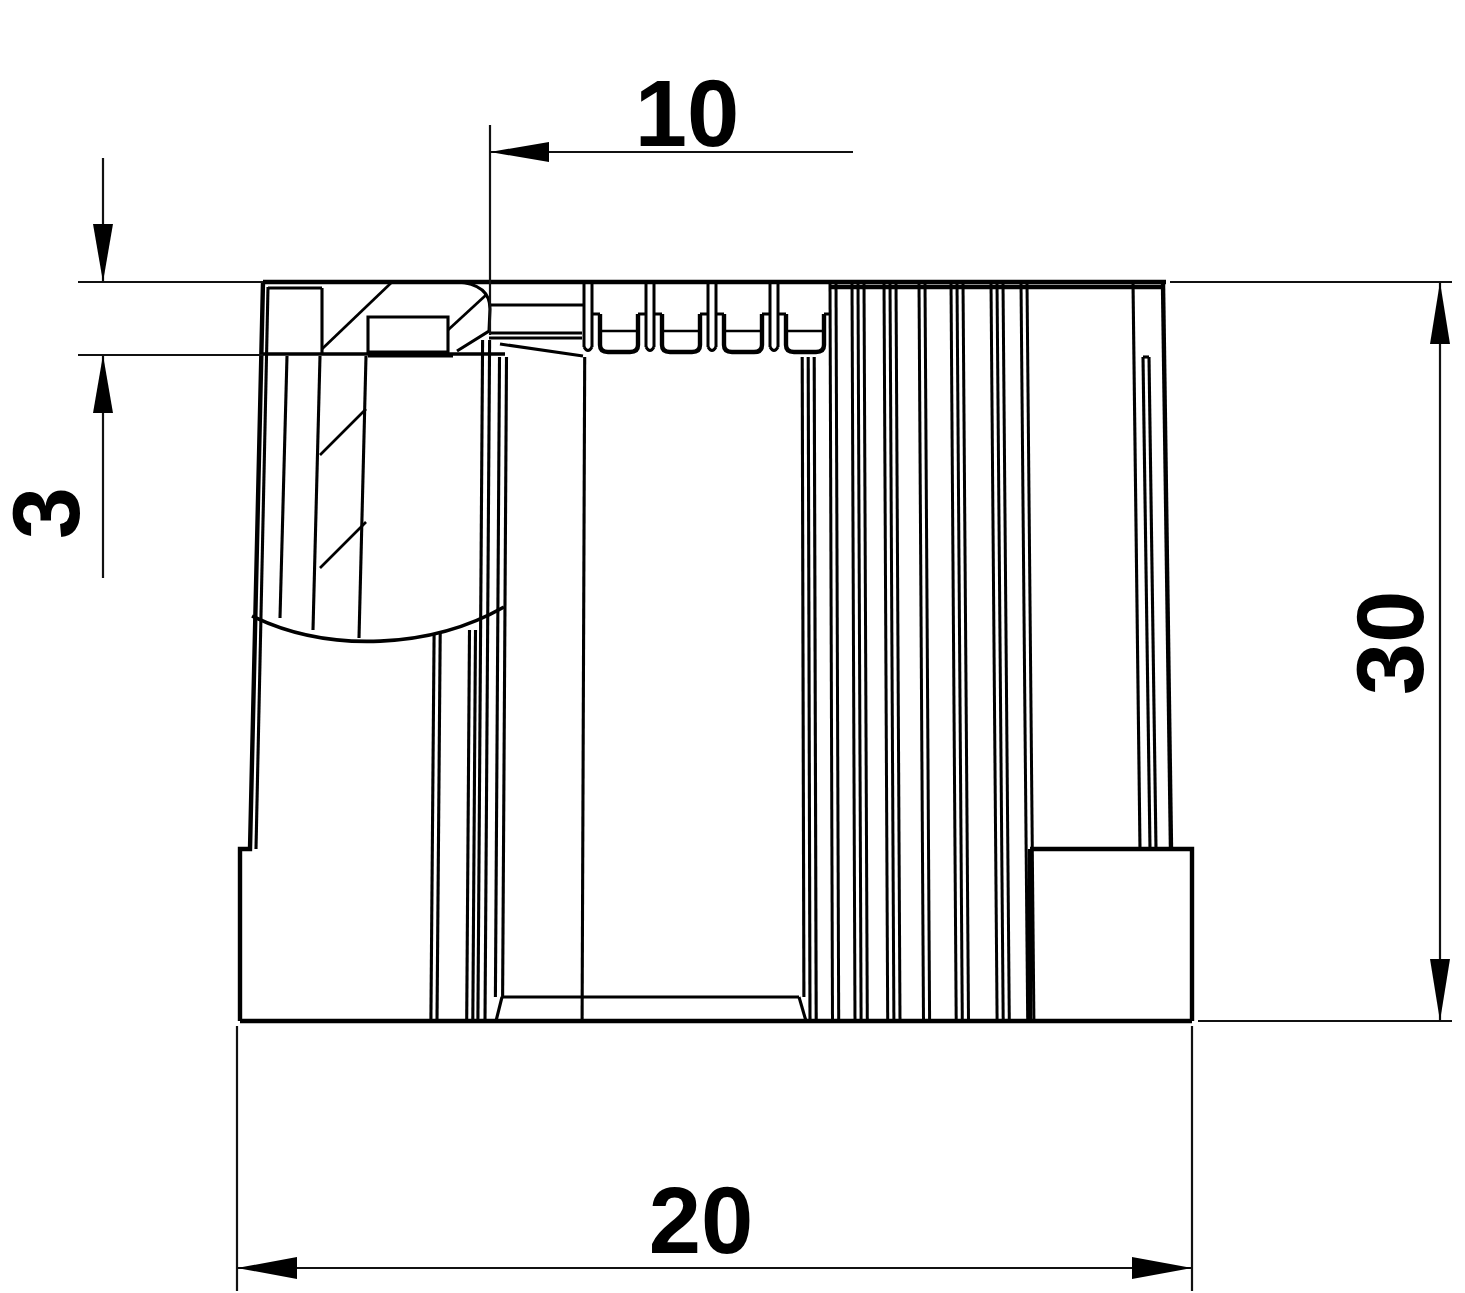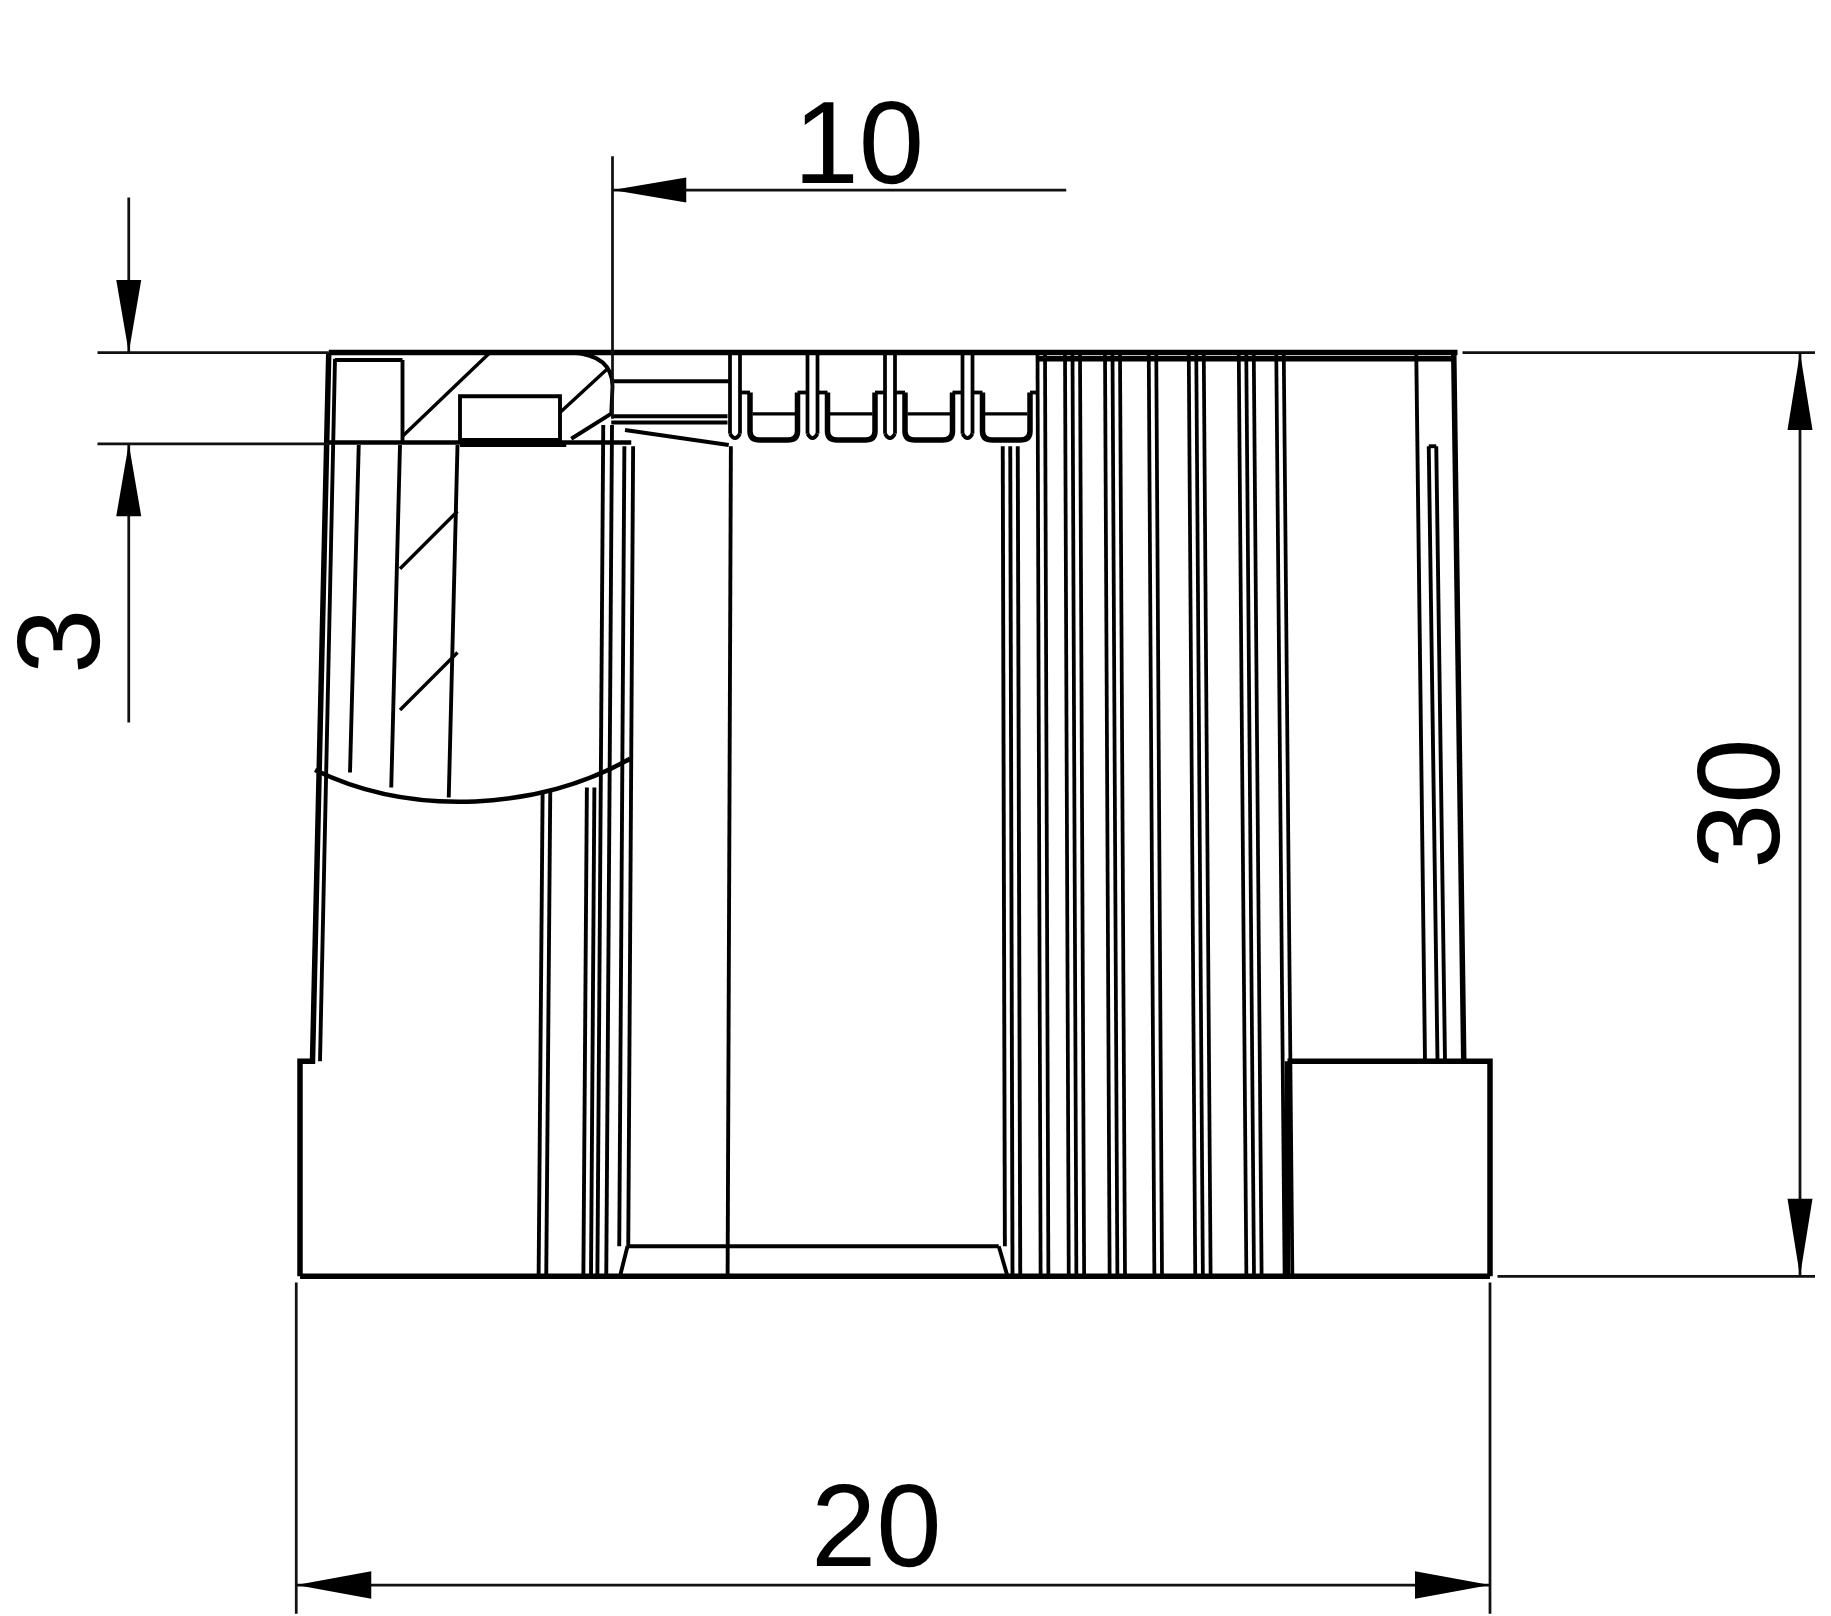--- a/index.html
+++ b/index.html
@@ -2,20 +2,21 @@
 <html><head>
 <meta charset="utf-8">
 <style>
   html,body{margin:0;padding:0;background:#ffffff;}
   #stage{
     position:relative;
     width:1465px;height:1293px;
     background:#ffffff;
     font-family:"Liberation Sans", sans-serif;
     overflow:hidden;
+    font-weight:bold;
   }
   svg{display:block}
   .dim-label{
     font-family:"Liberation Sans", sans-serif;
     font-size:94px;
     fill:#000000;
   }
 </style>
 </head>
 <body>

